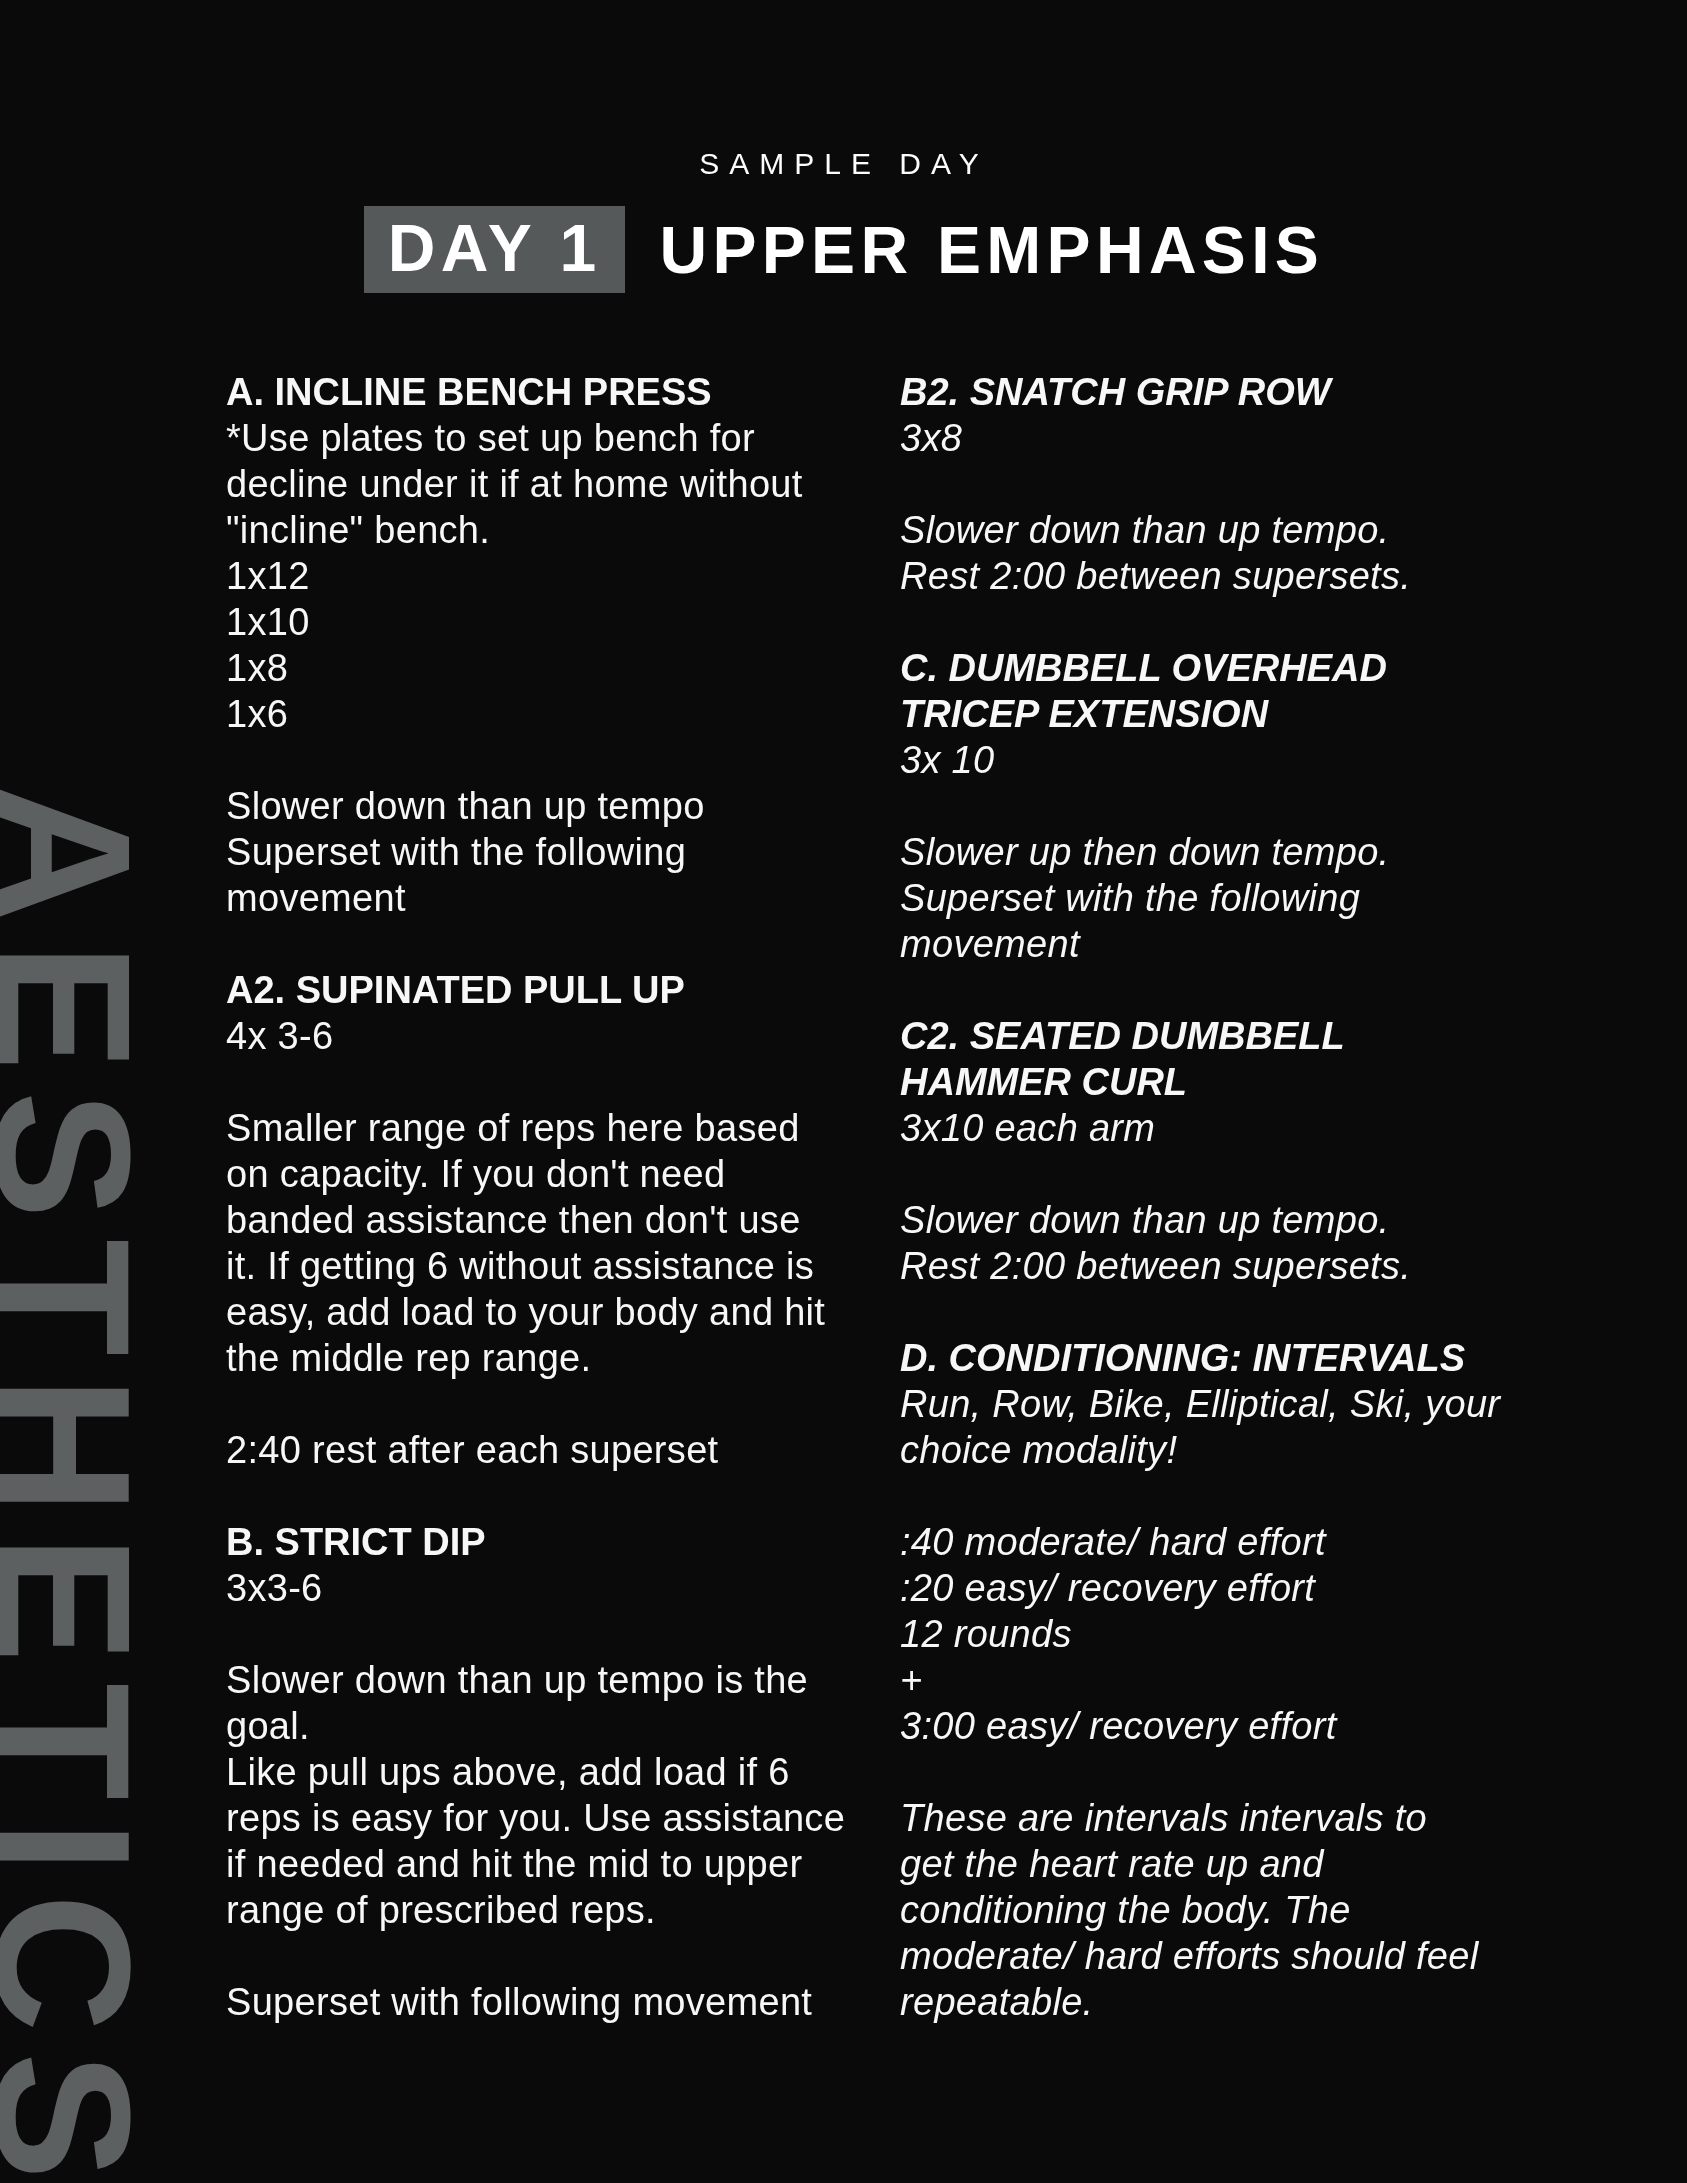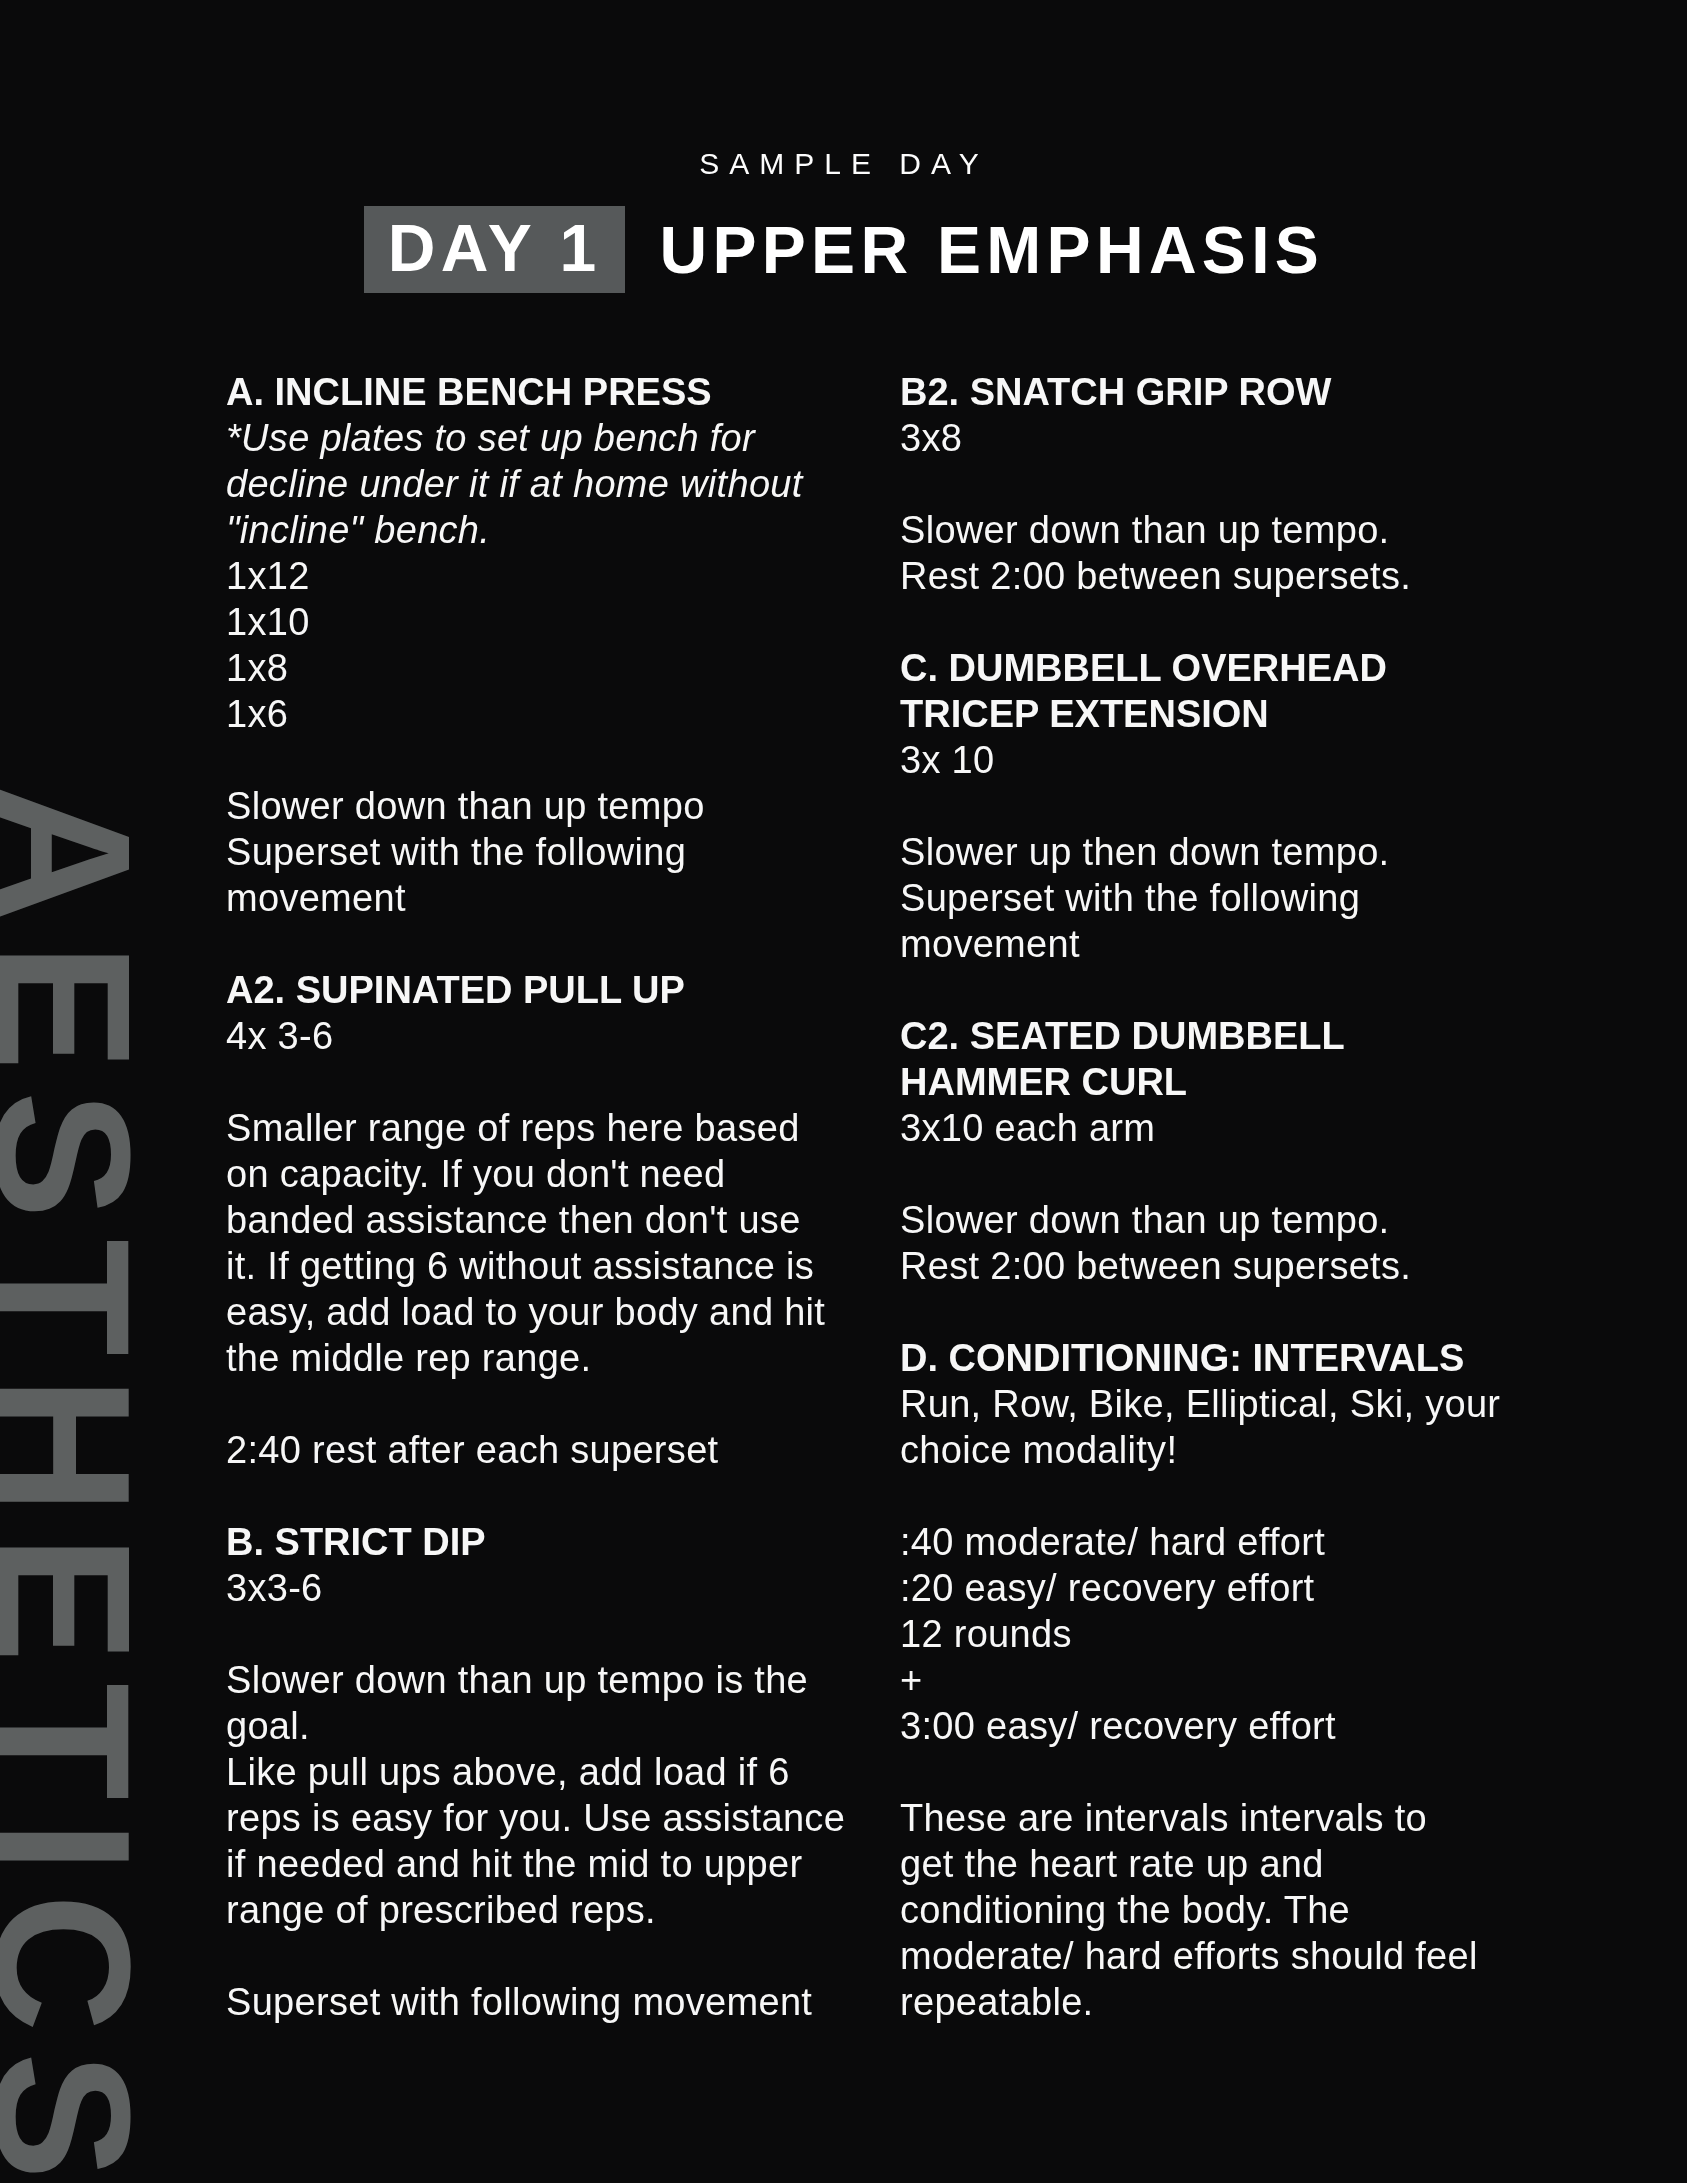--- a/index.html
+++ b/index.html
@@ -59,30 +59,30 @@
   }
 
   
   .col{
     position:absolute;
     top:369px;
     width:701px;
     color:#f7f7f7;
   }
   .col-left{left:192px;margin-left:34px;}
-  .col-right{left:900px;}
+  .col-right{left:900px;font-style:italic;}
   .line{
     height:46px;
     line-height:46px;
     font-size:38px;
     letter-spacing:0.3px;
     white-space:nowrap;
   }
   .line.heading{font-weight:800;letter-spacing:0;}
-  .line.note{font-style:italic;}
+  .line.note{}
   .line.blank{height:46px;}
 </style>
 </head>
 <body style="background: rgb(10, 10, 11);">
 
 <div class="page">
   <div class="watermark" style="color: rgb(93, 96, 96);">AESTHETICS</div>
 
   <div class="eyebrow">SAMPLE DAY</div>
 

